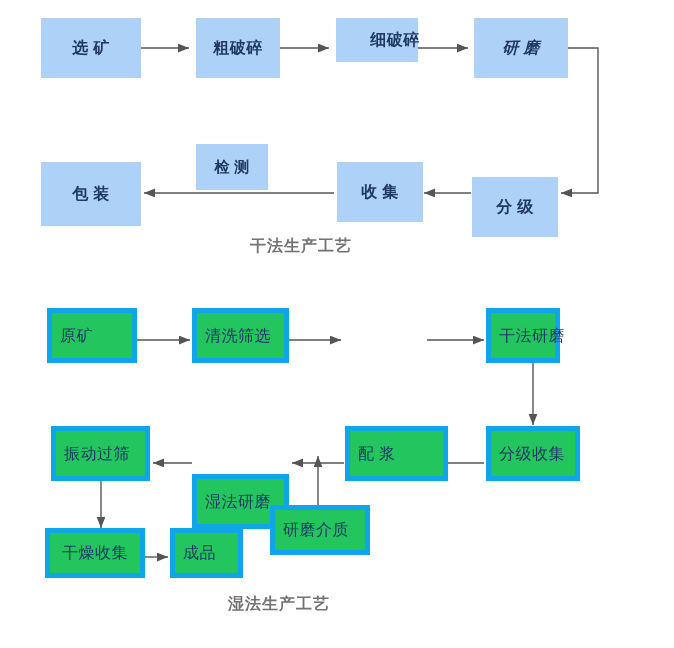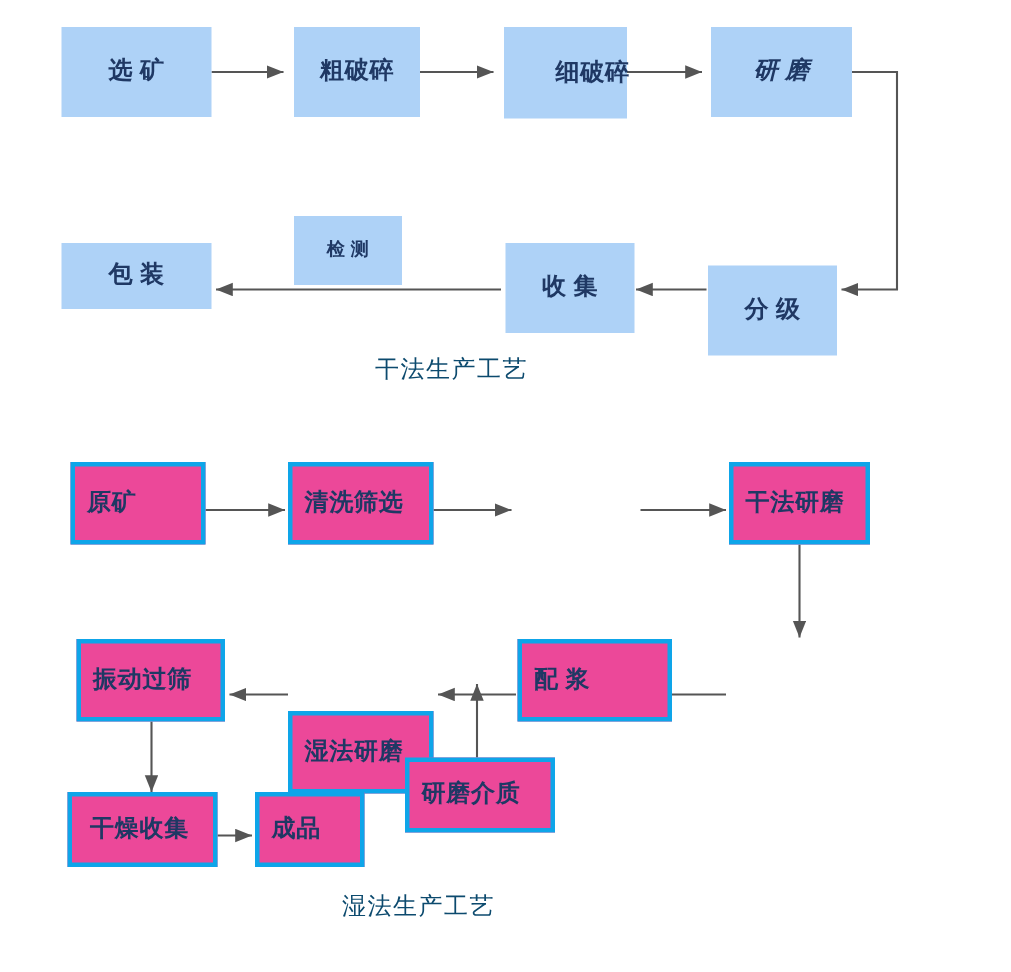--- a/index.html
+++ b/index.html
@@ -33,33 +33,33 @@
     white-space: pre;
     line-height: 1.1;
   }
   .node.filled {
     background: #aed2f7;
     border: none;
     font-size: 16px;
     font-weight: 700;
   }
   .node.outlined {
-    background: #ec4899;
-    border: 3px solid #0ea5e9;
+    background: #22c55e;
+    border: 5px solid #0ea5e9;
     font-size: 16px;
-    font-weight: 700;
+    font-weight: 400;
     justify-content: flex-start;
     padding-left: 8px;
   }
   .caption {
     position: absolute;
-    color: #0c4a6e;
+    color: #737373;
     font-family: "Liberation Serif", "DejaVu Serif", serif;
     font-size: 16px;
-    font-weight: 400;
+    font-weight: 700;
     letter-spacing: 1px;
     white-space: pre;
   }
   .z-top { z-index: 5; }
   .z-mid { z-index: 3; }
 </style>
 </head>
 <body>
 
 <div class="canvas">
@@ -101,41 +101,42 @@
 
     <line x1="101" y1="481" x2="101" y2="528" stroke="#555555" stroke-width="1.4" marker-end="url(#ah)"></line>
 
     <line x1="145" y1="557" x2="168" y2="557" stroke="#555555" stroke-width="1.4" marker-end="url(#ah)"></line>
   </svg>
 
   <div class="node filled z-mid" style="left:41px; top:18px; width:100px; height:60px;">选 矿</div>
 
   <div class="node filled z-mid" style="left:196px; top:18px; width:84px; height:60px;">粗破碎</div>
 
-  <div class="node filled z-mid" style="left:336px; top:18px; width:82px; height:61px;padding-left:36px;">细破碎</div>
+  <div class="node filled z-mid" style="left:336px; top:18px; width:82px; height:44px;padding-left:36px;">细破碎</div>
 
   <div class="node filled z-mid" style="left:474px; top:18px; width:94px; height:60px;font-style:italic;">研 磨</div>
 
   <div class="node filled z-mid" style="left:472px; top:177px; width:86px; height:60px;">分 级</div>
 
   <div class="node filled z-mid" style="left:337px; top:162px; width:86px; height:60px;">收 集</div>
 
-  <div class="node filled z-top" style="left:196px; top:144px; width:72px; height:46px; font-size:12px;">检 测</div>
+  <div class="node filled z-top" style="left:196px; top:144px; width:72px; height:46px; font-size:15px;">检 测</div>
 
-  <div class="node filled z-mid" style="left:41px; top:162px; width:100px; height:44px;">包 装</div>
+  <div class="node filled z-mid" style="left:41px; top:162px; width:100px; height:64px;">包 装</div>
 
   <div class="caption" style="left:250px; top:236px;">干法生产工艺</div>
 
   <div class="node outlined" style="left:47px; top:308px; width:90px; height:55px;">原矿</div>
 
   <div class="node outlined" style="left:192px; top:308px; width:97px; height:55px;">清洗筛选</div>
 
 
-  <div class="node outlined" style="left:486px; top:308px; width:94px; height:55px;">干法研磨</div>
+  <div class="node outlined" style="left:486px; top:308px; width:74px; height:55px;">干法研磨</div>
 
+  <div class="node outlined" style="left:486px; top:426px; width:94px; height:55px;">分级收集</div>
 
   <div class="node outlined" style="left:345px; top:426px; width:103px; height:55px;">配 浆</div>
 
   <div class="node outlined" style="left:192px; top:426px; width:97px; height:55px;margin-top:48px;">湿法研磨</div>
 
   <div class="node outlined" style="left:51px; top:426px; width:99px; height:55px;">振动过筛</div>
 
   <div class="node outlined" style="left:45px; top:528px; width:100px; height:50px;padding-left:12px;">干燥收集</div>
 
   <div class="node outlined" style="left:170px; top:528px; width:73px; height:50px;">成品</div>

